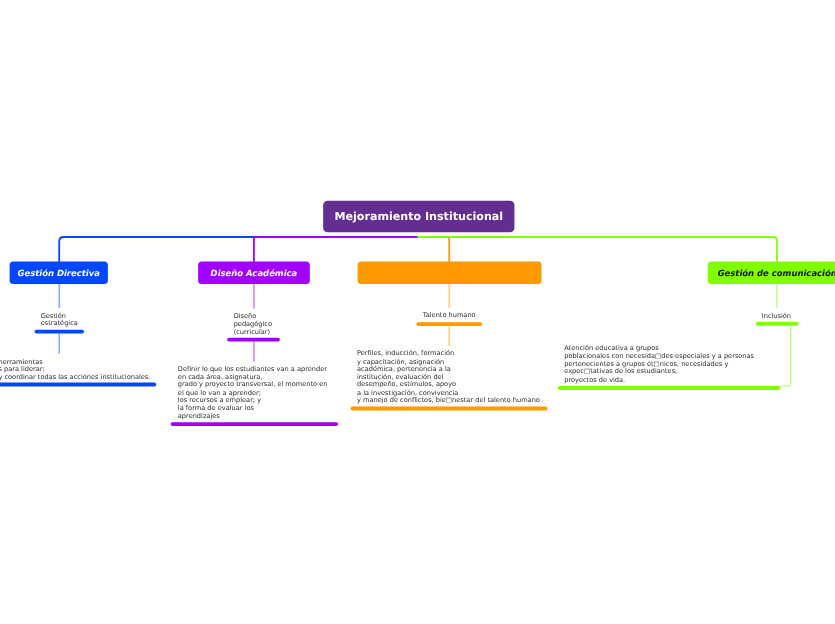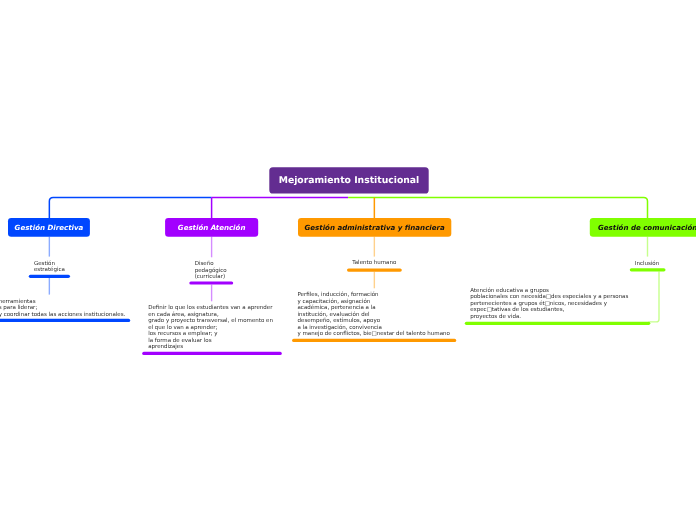--- a/index.html
+++ b/index.html
@@ -62,33 +62,32 @@
 
   <div class="pill root" style="left:269.3px;top:167.2px;width:159.4px;height:26.4px;">Mejoramiento Institucional</div>
 
   <div class="pill lvl1" style="left:8px;top:218.0px;width:81.9px;height:18.7px;color:#ffffff;">Gestión Directiva</div>
   <div class="tnode" style="left:33.9px;top:260.6px;">Gestión
 estratégica</div>
   <div class="tnode" style="left:-1.3px;top:298.9px;">herramientas
 s para liderar;
 y coordinar todas las acciones institucionales.</div>
 
-  <div class="pill lvl1" style="left:165.1px;top:218.0px;width:93.1px;height:18.7px;color:#ffffff;">Gestión Atención</div>
+  <div class="pill lvl1" style="left:165.1px;top:218.0px;width:93.1px;height:18.7px;color:#ffffff;">Diseño Académica</div>
   <div class="tnode" style="left:194.7px;top:261.4px;">Diseño
 pedagógico
 (curricular)</div>
   <div class="tnode" style="left:148.2px;top:305px;">Definir lo que los estudiantes van a aprender
 en cada área, asignatura,
 grado y proyecto transversal, el momento en
 el que lo van a aprender;
 los recursos a emplear; y
 la forma de evaluar los
 aprendizajes</div>
 
-  <div class="pill lvl1" style="left:298px;top:218.0px;width:153.3px;height:18.7px;color:#111111;">Gestión administrativa y financiera</div>
   <div class="tnode" style="left:352.3px;top:260.2px;">Talento humano</div>
   <div class="tnode" style="left:297.5px;top:292px;">Perfiles, inducción, formación
 y capacitación, asignación
 académica, pertenencia a la
 institución, evaluación del
 desempeño, estímulos, apoyo
 a la investigación, convivencia
 y manejo de conflictos, bie□nestar del talento humano</div>
 
   <div class="pill lvl1" style="left:589.8px;top:218.0px;width:115.8px;height:18.7px;color:#111111;">Gestión de comunicación</div>

